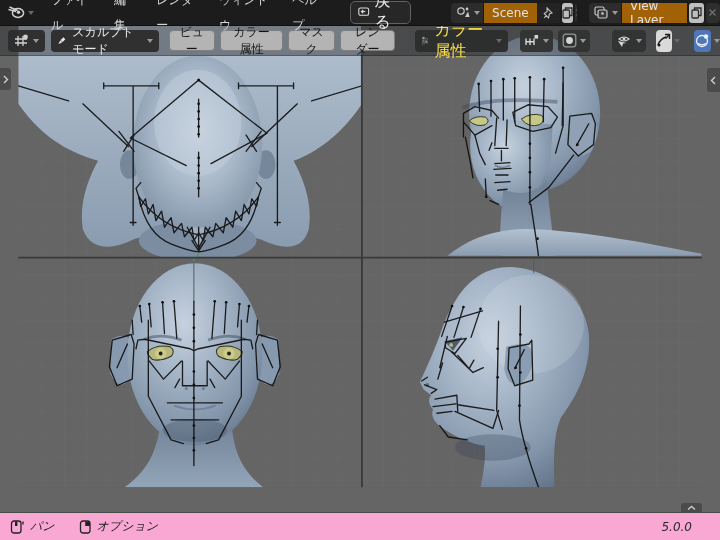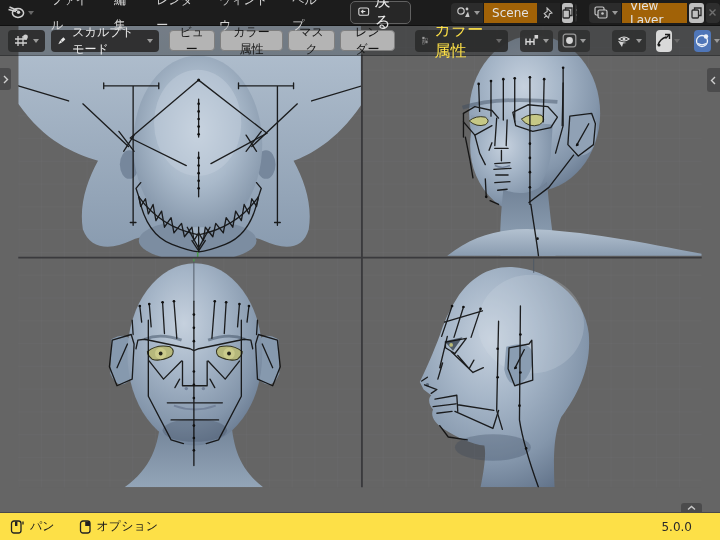--- a/index.html
+++ b/index.html
@@ -28,22 +28,22 @@
   .pill.mode{margin-left:6px;gap:6px;color:#eaeaea;font-size:12px;}
   .pill.first{margin-left:8px;}
   .hmenu{display:flex;align-items:center;height:21px;background:#b4b4b4;border:1px solid #7f7f7f;
     border-radius:4px;color:#141414;font-size:12px;padding:0 9px;margin-left:5px;box-sizing:border-box;text-align:center;}
   .hmenu.f{margin-left:10px;}
   .pill.dis{margin-left:20px;color:#fde047;font-size:16px;gap:5px;}
   .ipill{display:flex;align-items:center;justify-content:center;height:22px;border-radius:4px;background:rgba(50,50,50,0.95);padding:0 4px;}
   .ipill.lit{background:#d9d9d9;}
   .ipill.blue{background:#4f76b8;}
   
-  .statusbar{position:absolute;left:0;top:512px;width:720px;height:28px;background:#fde047;
-    display:flex;align-items:center;z-index:30;color:#1d1d1d;font-size:12px;border-top:1px solid #4a4a4a;box-sizing:border-box;}
+  .statusbar{position:absolute;left:0;top:512px;width:720px;height:28px;background:#f9a8d4;
+    display:flex;align-items:center;z-index:30;color:#1d1d1d;font-size:12px;border-top:1px solid #4a4a4a;box-sizing:border-box;font-style:italic;}
   .skey{display:flex;align-items:center;gap:4px;margin-left:10px;}
   .version{margin-left:auto;margin-right:28px;color:#2a2a2a;}
   
   .viewport{position:absolute;left:0;top:26px;width:720px;height:486px;z-index:5;}
   .edge-tab{position:absolute;z-index:10;background:rgba(70,70,72,0.85);border-radius:3px;
     display:flex;align-items:center;justify-content:center;}
 </style>
 </head>
 <body>
 <div class="screen">

